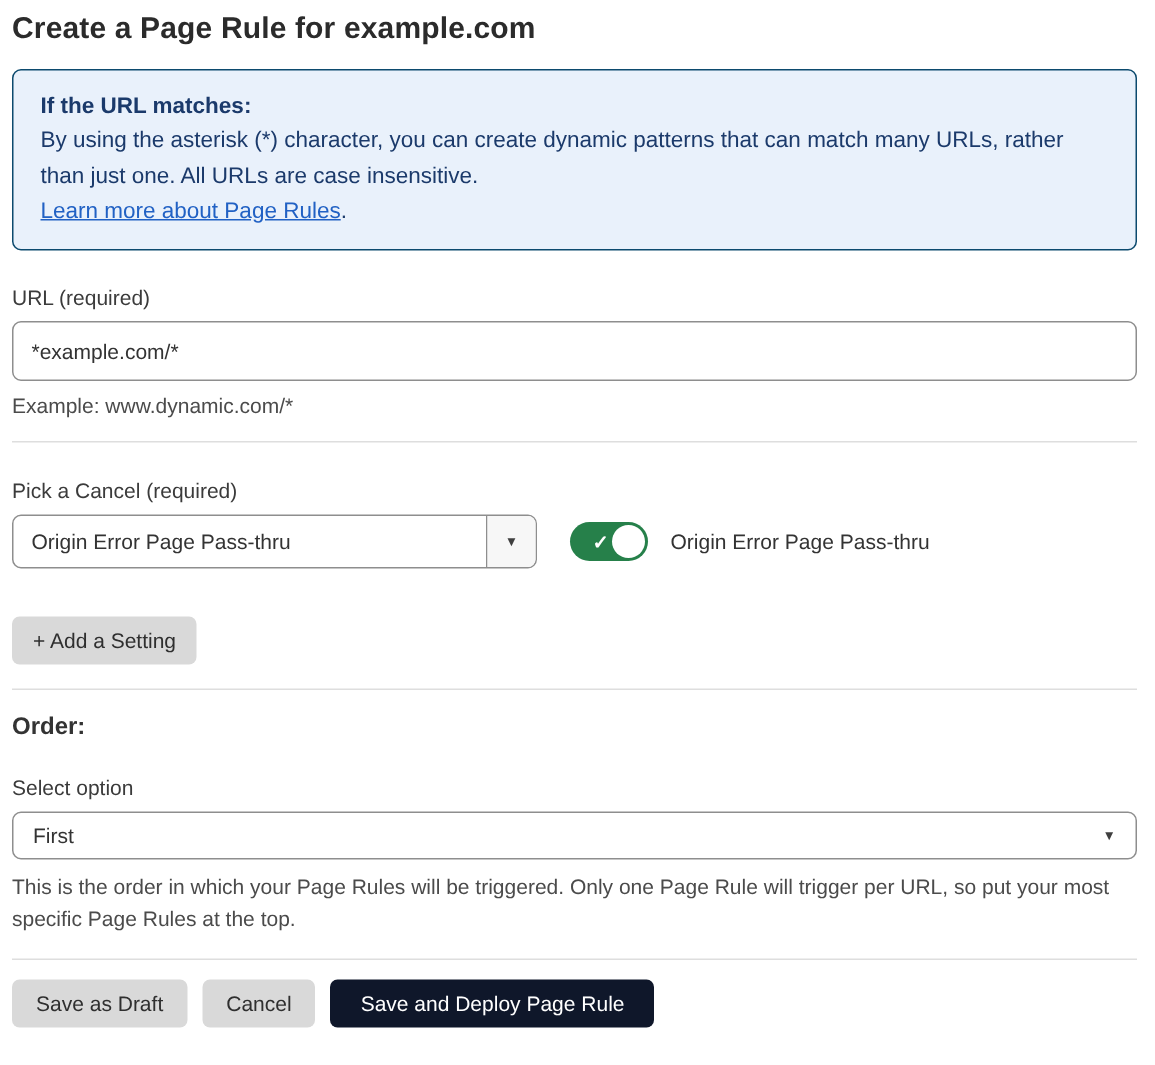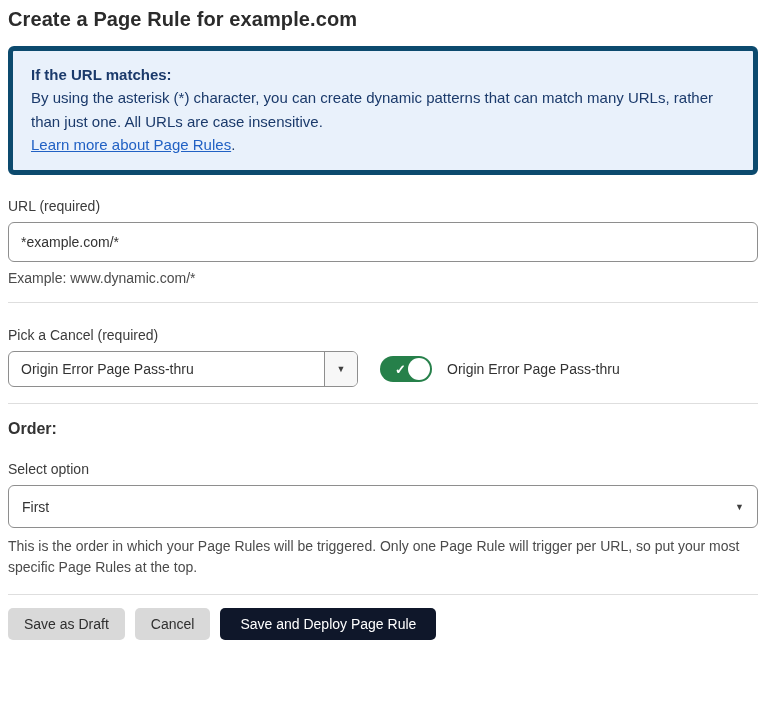--- a/index.html
+++ b/index.html
@@ -14,21 +14,21 @@
   .container { padding: 6px 12px 0 8px; }
 
   .page-title {
     font-size: 20px; font-weight: 700; color: #2b2b2b;
     margin: 2px 0 0 0; letter-spacing: .1px;
   }
 
   .info-box {
     margin-top: 15px;
     background: #e9f1fb;
-    border: 5px solid #0c4a6e;
+    border: 1px solid #0c4a6e;
     border-radius: 6px;
     padding: 12px 18px 14px 18px;
     color: #1b3a6b;
     font-size: 15px;
     line-height: 1.55;
   }
   .info-heading { font-weight: 700; }
   .info-link { color: #2161c4; text-decoration: underline; cursor: pointer; }
   .info-link-suffix { color: #1b3a6b; }
 
@@ -87,21 +87,21 @@
     display: inline-block; border: none; border-radius: 5px;
     font-size: 14px; font-family: "Liberation Sans", sans-serif;
     cursor: pointer; line-height: 16px;
   }
   .btn-grey { background: #d9d9d9; color: #2f2f2f; padding: 8px 16px; }
   .btn-blue { background: #0f172a; color: #ffffff; padding: 8px 20px; }
   .add-setting { margin-top: 32px; padding: 8px 14px; }
 
   .wide-select {
     display: flex; align-items: center; justify-content: space-between;
-    width: 100%; height: 43px;
+    width: 100%; height: 32px;
     border: 1px solid #8e8e8e; border-radius: 6px;
     padding: 0 13px; margin-top: 8px;
     font-size: 14px; color: #333; background: #fff; cursor: pointer; gap: 32px;
   }
   .wide-select .arrow { font-size: 9px; color: #3f3f3f; }
 
   .help-text { font-size: 14px; color: #4b4b4b; line-height: 1.5; margin-top: 8px; max-width: 744px; }
 
   .actions { display: flex; gap: 10px; margin-top: 13px; }
 </style>
@@ -137,20 +137,21 @@
       </div>
     </div>
 
     <button class="toggle" aria-checked="true">
       <span class="toggle-check">✓</span>
       <span class="toggle-knob"></span>
     </button>
     <span class="toggle-label">Origin Error Page Pass-thru</span>
   </div>
 
+  <button class="btn btn-grey add-setting">+ Add a Setting</button>
 
   <hr class="divider">
 
   <div class="section-heading">Order:</div>
 
   <div class="field-label">Select option</div>
 
   <div class="wide-select">
     <span>First</span>
     <span class="arrow">▼</span>

